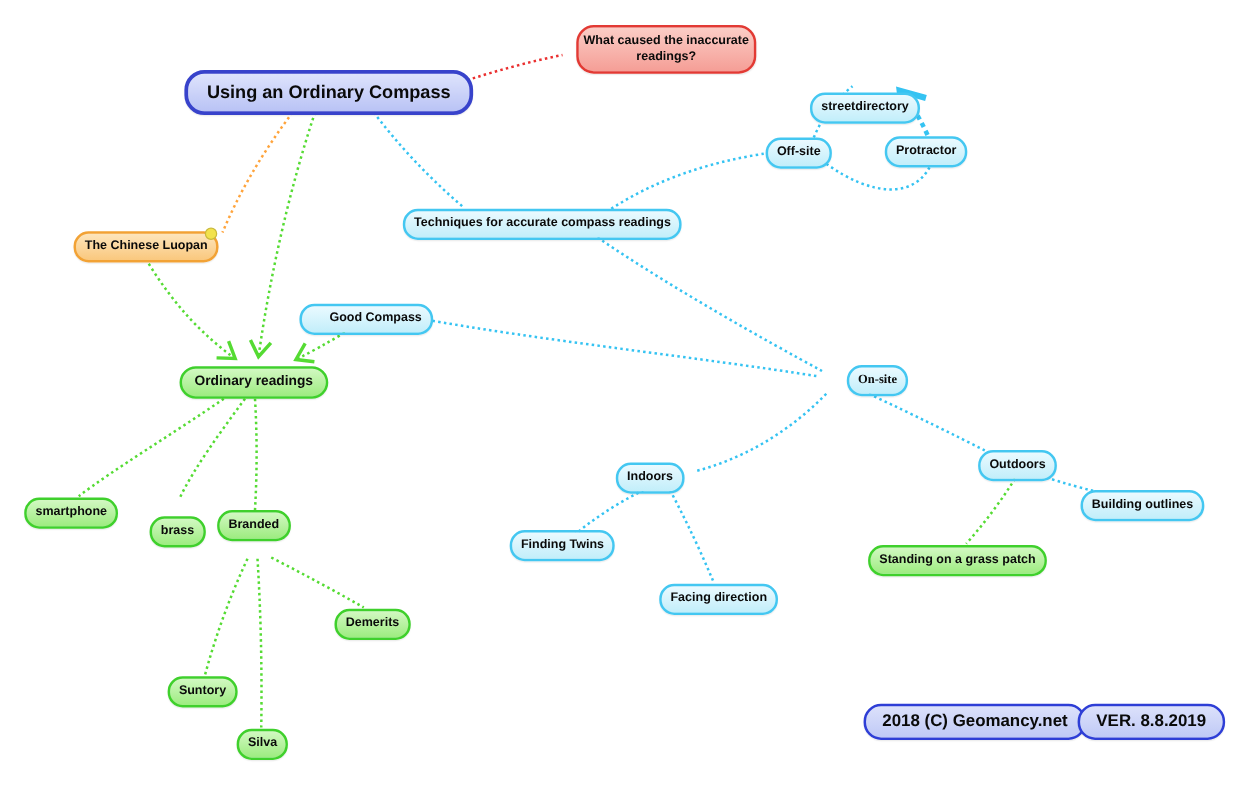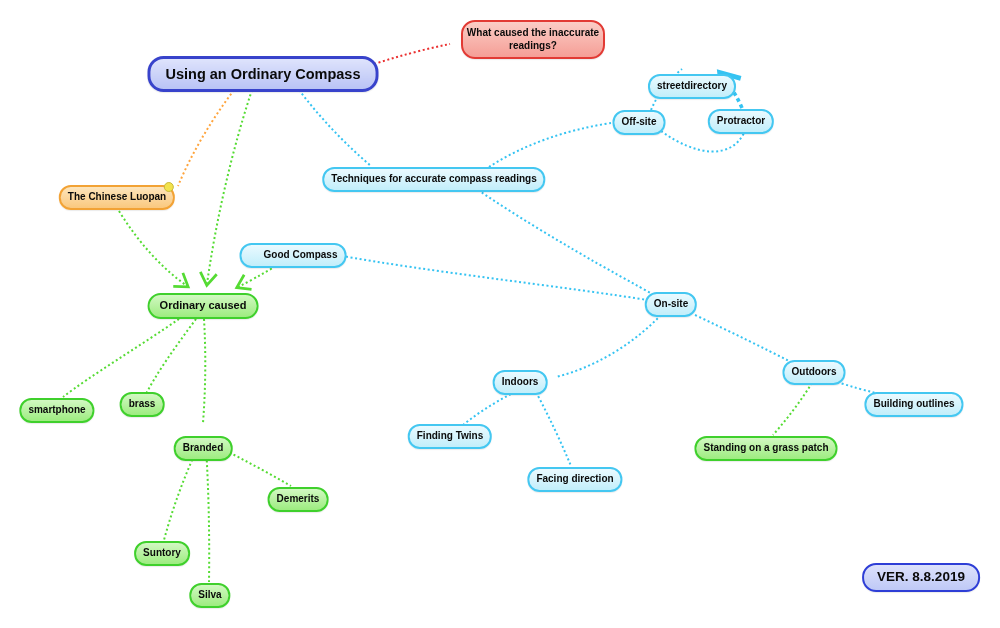--- a/index.html
+++ b/index.html
@@ -42,24 +42,24 @@
   
   .n0 {left:263px;top:56px;}
   .n1 {left:533px;top:20px;}
   .n2 {left:692px;top:46px;margin-top:28px;}
   .n3 {left:741px;top:109px;}
   .n4 {left:639px;top:110px;}
   .n5 {left:434px;top:167px;}
   .n6 {left:117px;top:185px;}
   .n7 {left:293px;top:243px;padding-left:22px;}
   .n8 {left:203px;top:293px;}
-  .n9 {left:671px;top:292px;}
+  .n9 {left:702px;top:292px;font-family:Liberation Serif, serif;}
   .n10{left:57px; top:398px;}
-  .n11{left:142px;top:392px;}
-  .n12{left:203px;top:436px;}
+  .n11{left:142px;top:413px;}
+  .n12{left:203px;top:408px;}
   .n13{left:520px;top:370px;}
   .n14{left:814px;top:360px;}
   .n15{left:914px;top:392px;}
   .n16{left:450px;top:424px;}
   .n17{left:766px;top:436px;}
   .n18{left:575px;top:467px;}
   .n19{left:298px;top:487px;}
   .n20{left:162px;top:541px;}
   .n21{left:210px;top:583px;}
   .n22{left:780px;top:563px;}
@@ -115,29 +115,30 @@
   <div class="node cat-red n1">What caused the inaccurate readings?</div>
   <div class="node cat-cyan n2">streetdirectory</div>
   <div class="node cat-cyan n3">Protractor</div>
   <div class="node cat-cyan n4">Off-site</div>
   <div class="node cat-cyan n5">Techniques for accurate compass readings</div>
   <div class="node cat-orange n6">
     <span>The Chinese Luopan</span>
     <span class="link-dot"></span>
   </div>
   <div class="node cat-cyan n7">Good Compass</div>
-  <div class="node cat-green big n8">Ordinary caused</div>
+  <div class="node cat-green big n8">Ordinary readings</div>
   <div class="node cat-cyan n9">On-site</div>
   <div class="node cat-green n10">smartphone</div>
   <div class="node cat-green n11">brass</div>
   <div class="node cat-green n12">Branded</div>
   <div class="node cat-cyan n13">Indoors</div>
   <div class="node cat-cyan n14">Outdoors</div>
   <div class="node cat-cyan n15">Building outlines</div>
   <div class="node cat-cyan n16">Finding Twins</div>
   <div class="node cat-green n17">Standing on a grass patch</div>
   <div class="node cat-cyan n18">Facing direction</div>
   <div class="node cat-green n19">Demerits</div>
   <div class="node cat-green n20">Suntory</div>
   <div class="node cat-green n21">Silva</div>
+  <div class="node cat-badge n22">2018 (C) Geomancy.net</div>
   <div class="node cat-badge n23">VER. 8.8.2019</div>
 
 </div>
 
 </body></html>

